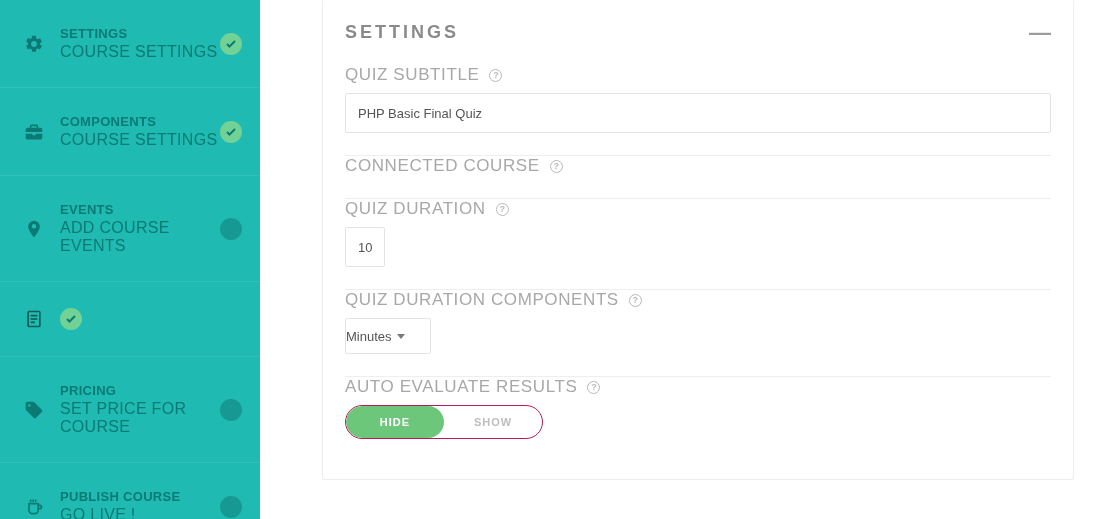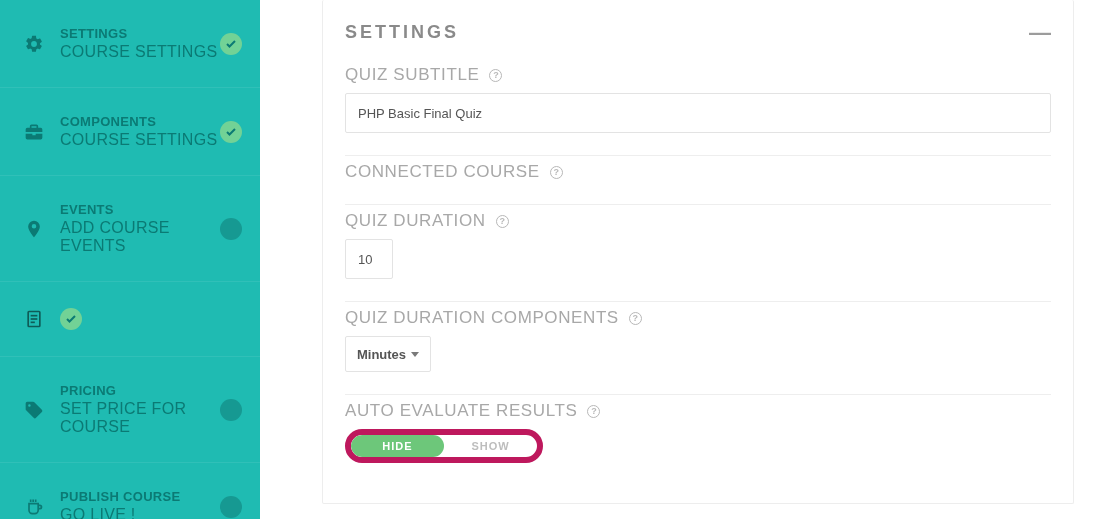--- a/index.html
+++ b/index.html
@@ -93,21 +93,20 @@
   .collapse-icon {
     color: #9c9c9c;
     font-size: 22px;
     font-weight: 700;
     line-height: 10px;
   }
   .panel-body {
     padding: 4px 22px 18px 22px;
   }
   .field-block {
-    padding-top: 6px;
     margin-bottom: 22px;
     border-top: 1px solid #eee;
   }
   .field-block.first { border-top: none; padding-top: 0; }
   .field-label-row {
     display: flex;
     align-items: center;
     gap: 10px;
     margin-bottom: 8px;
   }
@@ -133,21 +132,21 @@
     width: 100%;
     height: 40px;
     border: 1px solid #e3e3e3;
     border-radius: 2px;
     padding: 0 12px;
     font-size: 13px;
     color: #555;
     font-family: inherit;
     background: #fff;
   }
-  .duration-input { width: 48px; }
+  .duration-input { width: 40px; }
   .select-box {
     display: flex;
     align-items: center;
     justify-content: space-between;
     cursor: pointer;
   }
   .select-clear {
     display: flex;
     align-items: center;
     gap: 6px;
@@ -161,30 +160,28 @@
     border-top: 5px solid #7a7a7a;
   }
   .param-select {
     width: 86px;
     height: 36px;
     border: 1px solid #e3e3e3;
     border-radius: 2px;
     background: #fff;
     display: flex;
     align-items: center;
-    justify-content: center;
     gap: 5px;
     font-size: 13px;
     color: #555;
     cursor: pointer;
-    font-weight: bold;
   }
   .toggle {
     display: flex;
-    border: 6px solid #be185d;
+    border: 1px solid #be185d;
     border-radius: 18px;
     width: 198px;
     height: 34px;
     overflow: hidden;
   }
   .toggle-half {
     flex: 1;
     display: flex;
     align-items: center;
     justify-content: center;

